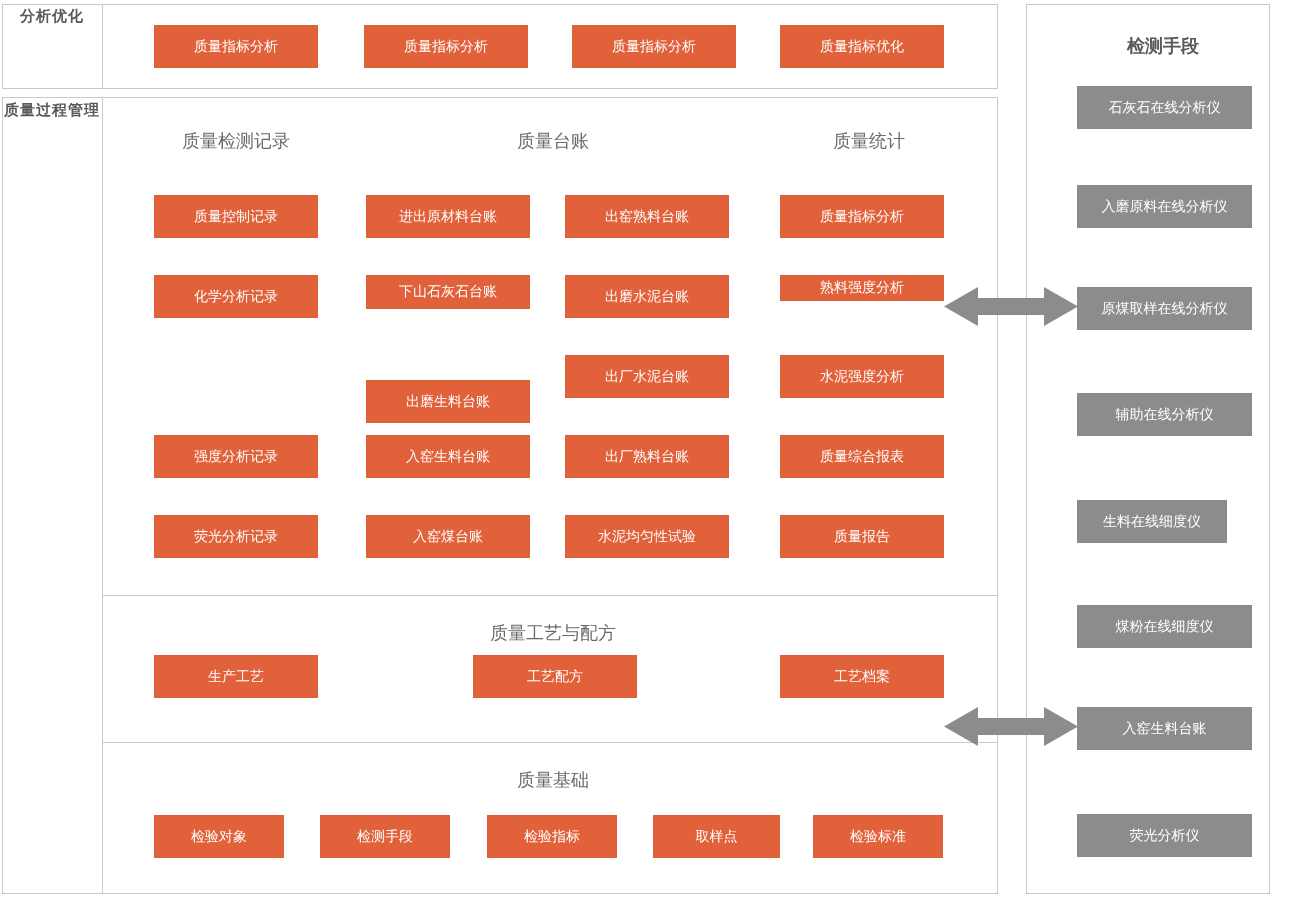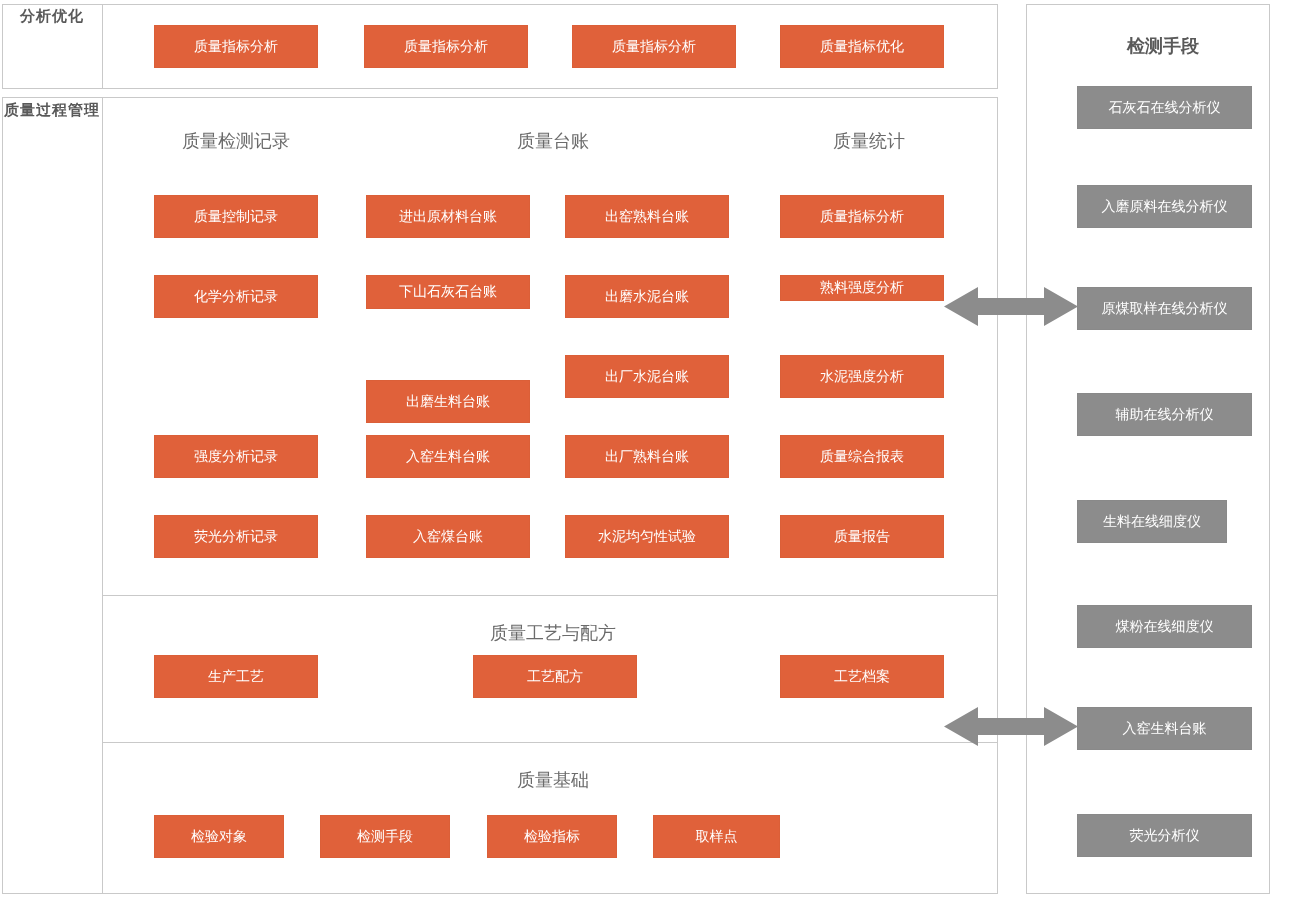--- a/index.html
+++ b/index.html
@@ -150,20 +150,21 @@
   <div class="section-title" style="left:553px; top:621px;">质量工艺与配方</div>
   <div class="node orange" style="left:154px; top:655px; width:164px; height:43px;">生产工艺</div>
   <div class="node orange" style="left:473px; top:655px; width:164px; height:43px;">工艺配方</div>
   <div class="node orange" style="left:780px; top:655px; width:164px; height:43px;">工艺档案</div>
 
   <div class="section-title" style="left:553px; top:768px;">质量基础</div>
   <div class="node orange" style="left:154px; top:815px; width:130px; height:43px;">检验对象</div>
   <div class="node orange" style="left:320px; top:815px; width:130px; height:43px;">检测手段</div>
   <div class="node orange" style="left:487px; top:815px; width:130px; height:43px;">检验指标</div>
   <div class="node orange" style="left:653px; top:815px; width:127px; height:43px;">取样点</div>
+  <div class="node orange" style="left:813px; top:815px; width:130px; height:43px;">检验标准</div>
 
   <div class="panel" style="left:1026px; top:4px; width:244px; height:890px;"></div>
 
   <div class="section-title" style="left:1163px; top:34px; font-weight:bold; color:#595959;">检测手段</div>
 
   <div class="node gray" style="left:1077px; top:86px; width:175px; height:43px;">石灰石在线分析仪</div>
   <div class="node gray" style="left:1077px; top:185px; width:175px; height:43px;">入磨原料在线分析仪</div>
   <div class="node gray" style="left:1077px; top:287px; width:175px; height:43px;">原煤取样在线分析仪</div>
   <div class="node gray" style="left:1077px; top:393px; width:175px; height:43px;">辅助在线分析仪</div>
   <div class="node gray" style="left:1077px; top:500px; width:150px; height:43px;">生料在线细度仪</div>

